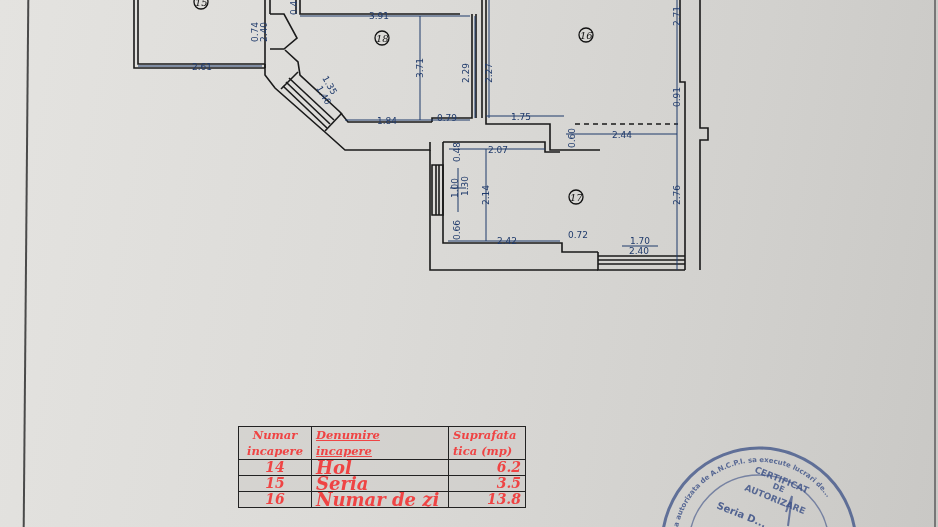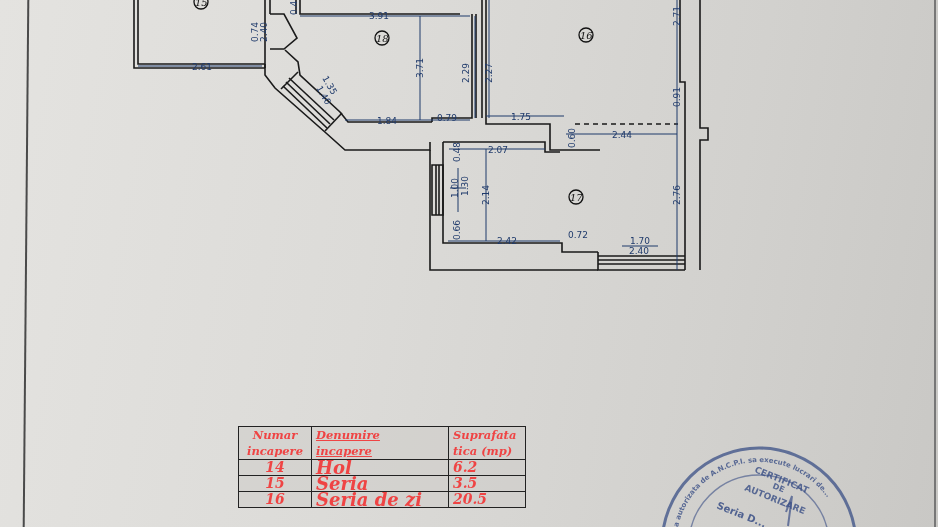--- a/index.html
+++ b/index.html
@@ -20,21 +20,21 @@
   }
   #room-table th, #room-table td {
     border:1.5px solid #222; padding:0 4px; line-height:15px; font-size:12.5px;
   }
   #room-table th { font-size:11.5px; text-align:left; line-height:16px; vertical-align:top; }
   #room-table th.c1 { width:64px; text-align:center; }
   #room-table th.c2 { width:128px;text-decoration:underline; }
   #room-table th.c3 { width:68px; }
   #room-table td.num { text-align:center; font-size:14px; }
   #room-table td.name { font-size:18px; }
-  #room-table td.area { text-align:left; font-size:14px; }
+  #room-table td.area { text-align:right; font-size:14px; }
 
   #stamp { position:absolute; left:654px; top:440px; width:210px; height:210px; }
   .stamp-text { font-family:"DejaVu Sans", sans-serif; fill:#3a4f86; font-weight:bold; }
 </style>
 </head>
 <body>
 
 <div class="page-edge" style="left:25px;top:0;width:1.5px;height:527px;transform:skewX(-0.5deg);"></div>
 <div class="page-edge" style="left:934px;top:0;width:1.5px;height:527px;background:#777;"></div>
 
@@ -175,22 +175,22 @@
       <td class="name">Hol</td>
       <td class="area">6.2</td>
     </tr>
     <tr>
       <td class="num">15</td>
       <td class="name">Seria</td>
       <td class="area">3.5</td>
     </tr>
     <tr>
       <td class="num">16</td>
-      <td class="name">Seria de zi</td>
-      <td class="area">20.5</td>
+      <td class="name">Numar de zi</td>
+      <td class="area">13.8</td>
     </tr>
   </tbody>
 </table>
 
 <svg id="stamp" viewBox="0 0 210 210" xmlns="http://www.w3.org/2000/svg">
   <defs>
     <path id="stampArc" d="M 22 105 A 83 83 0 0 1 188 105"></path>
   </defs>
   <circle cx="105" cy="105" r="97" fill="none" stroke="#3a4f86" stroke-width="3" opacity="0.75"></circle>
   <circle cx="105" cy="105" r="70" fill="none" stroke="#3a4f86" stroke-width="1.5" opacity="0.6"></circle>

